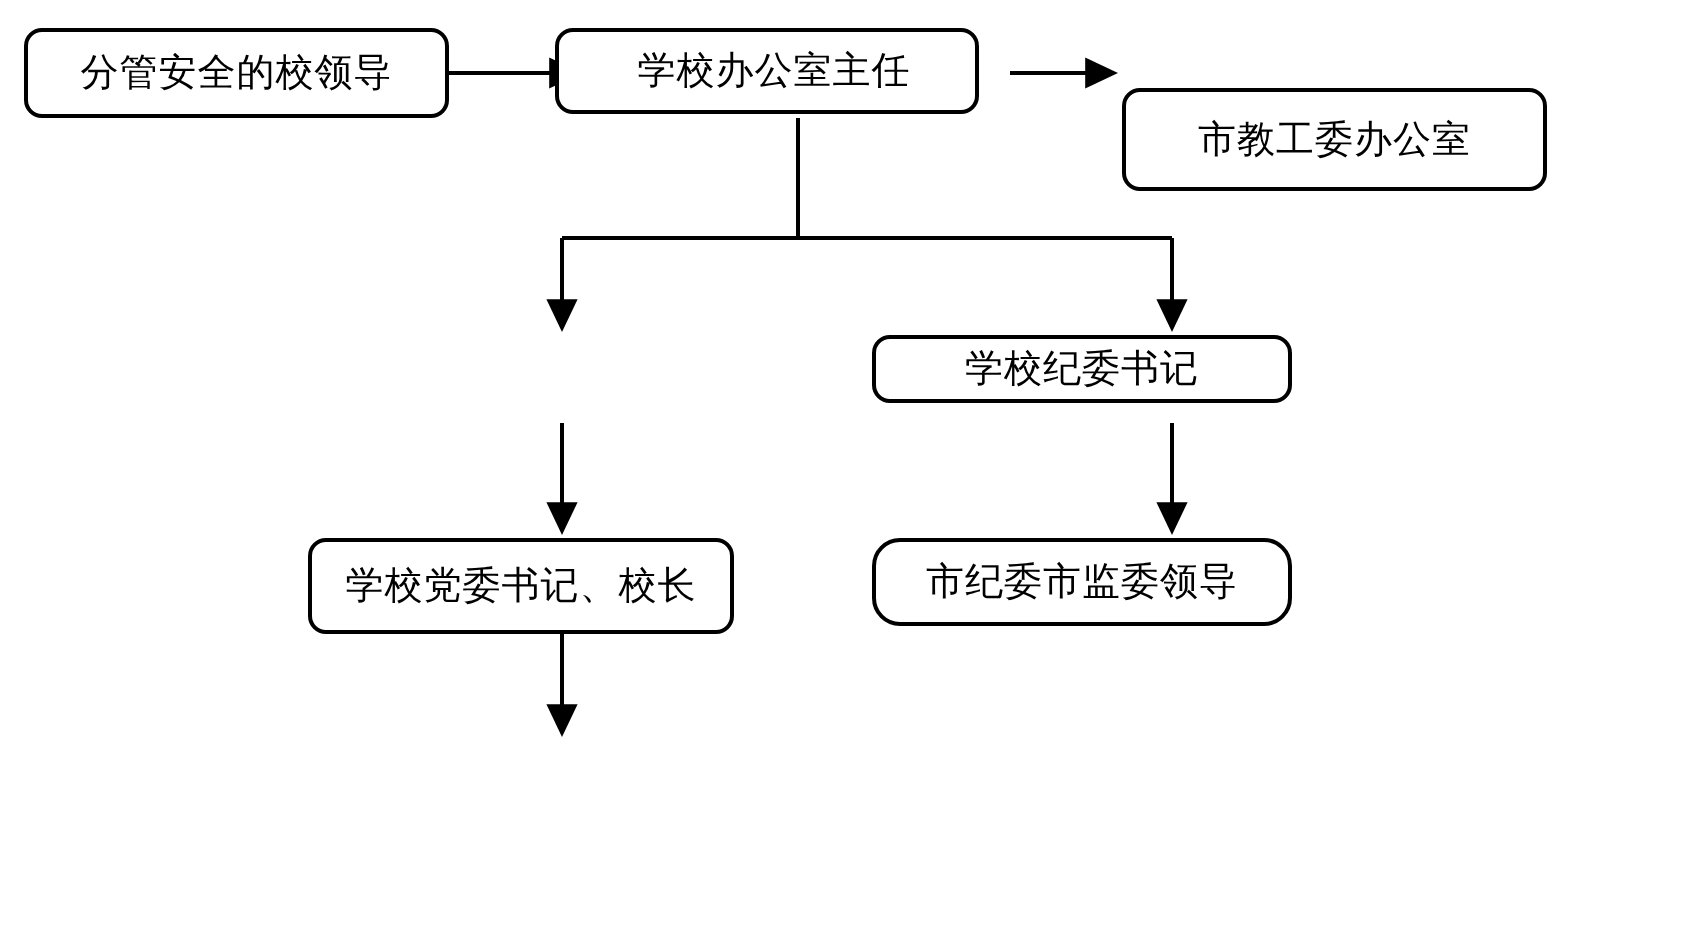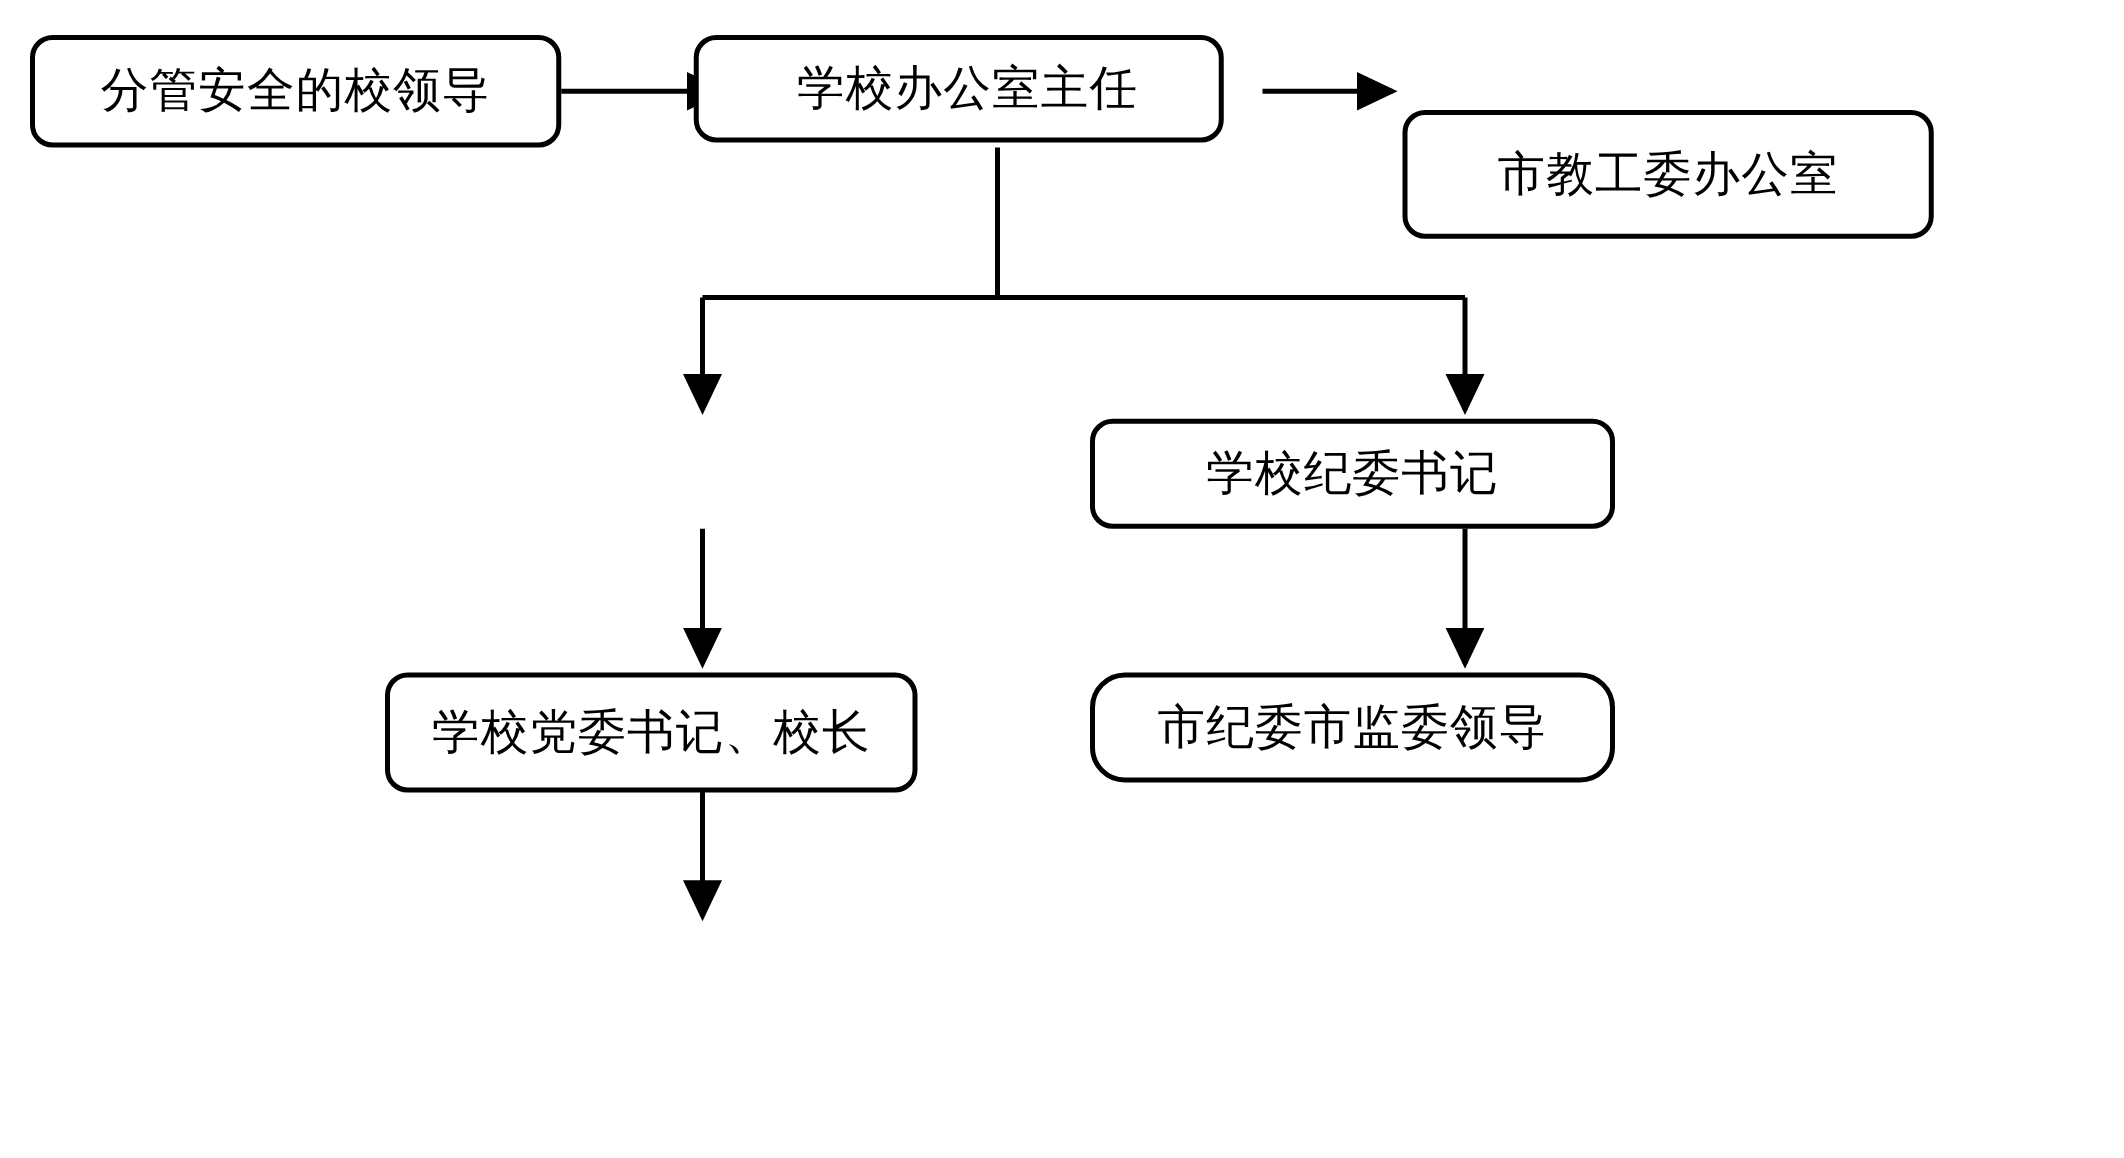--- a/index.html
+++ b/index.html
@@ -101,21 +101,21 @@
 
   <div class="node-box" style="left:555px; top:28px; width:424px; height:86px;padding-left:14px;">
     <span class="node-label">学校办公室主任</span>
   </div>
 
   <div class="node-box" style="left:1122px; top:44px; width:425px; height:103px;margin-top:44px;">
     <span class="node-label">市教工委办公室</span>
   </div>
 
 
-  <div class="node-box" style="left:872px; top:335px; width:420px; height:88px;">
+  <div class="node-box" style="left:872px; top:335px; width:420px; height:68px;">
     <span class="node-label">学校纪委书记</span>
   </div>
 
   <div class="node-box" style="left:308px; top:538px; width:426px; height:96px;">
     <span class="node-label">学校党委书记、校长</span>
   </div>
 
   <div class="node-box" style="left:872px; top:538px; width:420px; height:88px;border-radius:28px;">
     <span class="node-label">市纪委市监委领导</span>
   </div>

